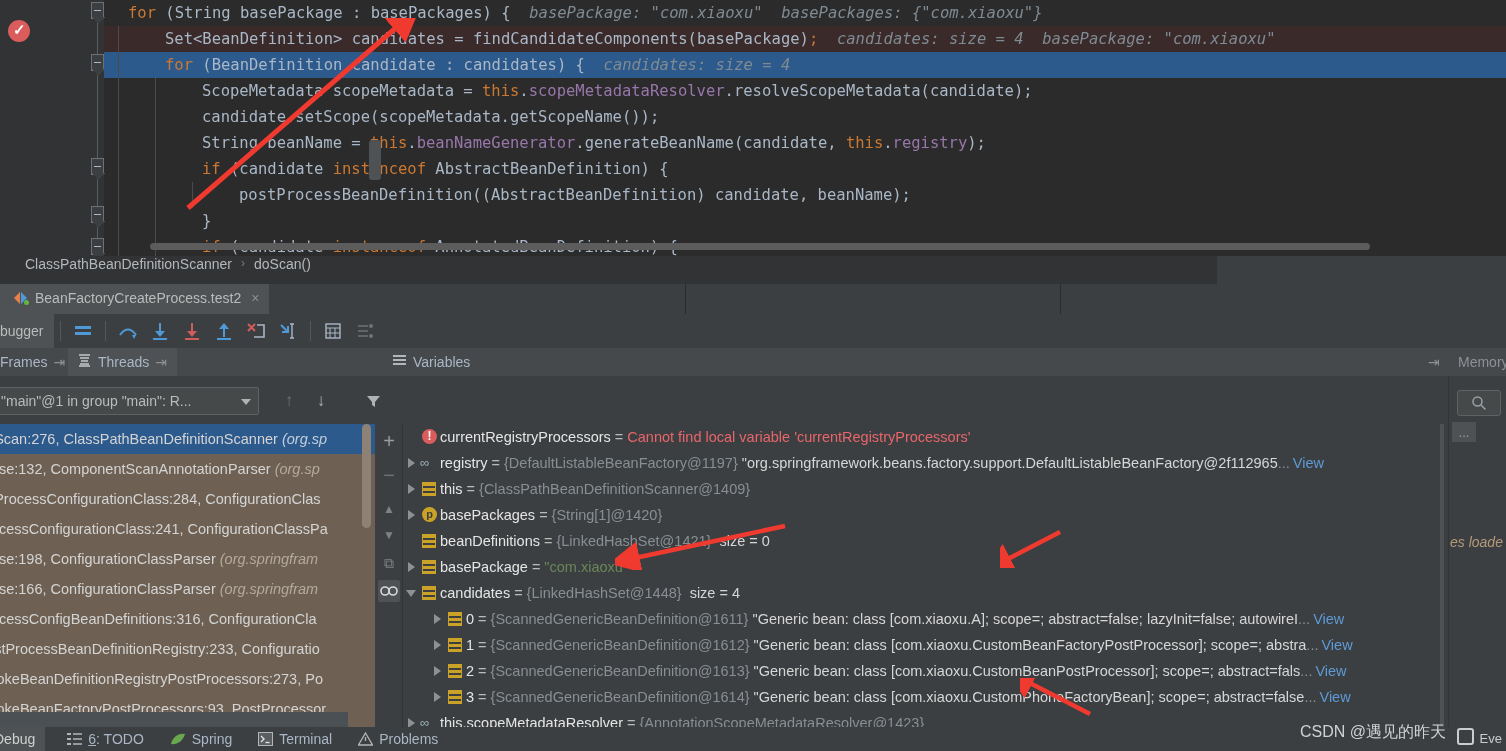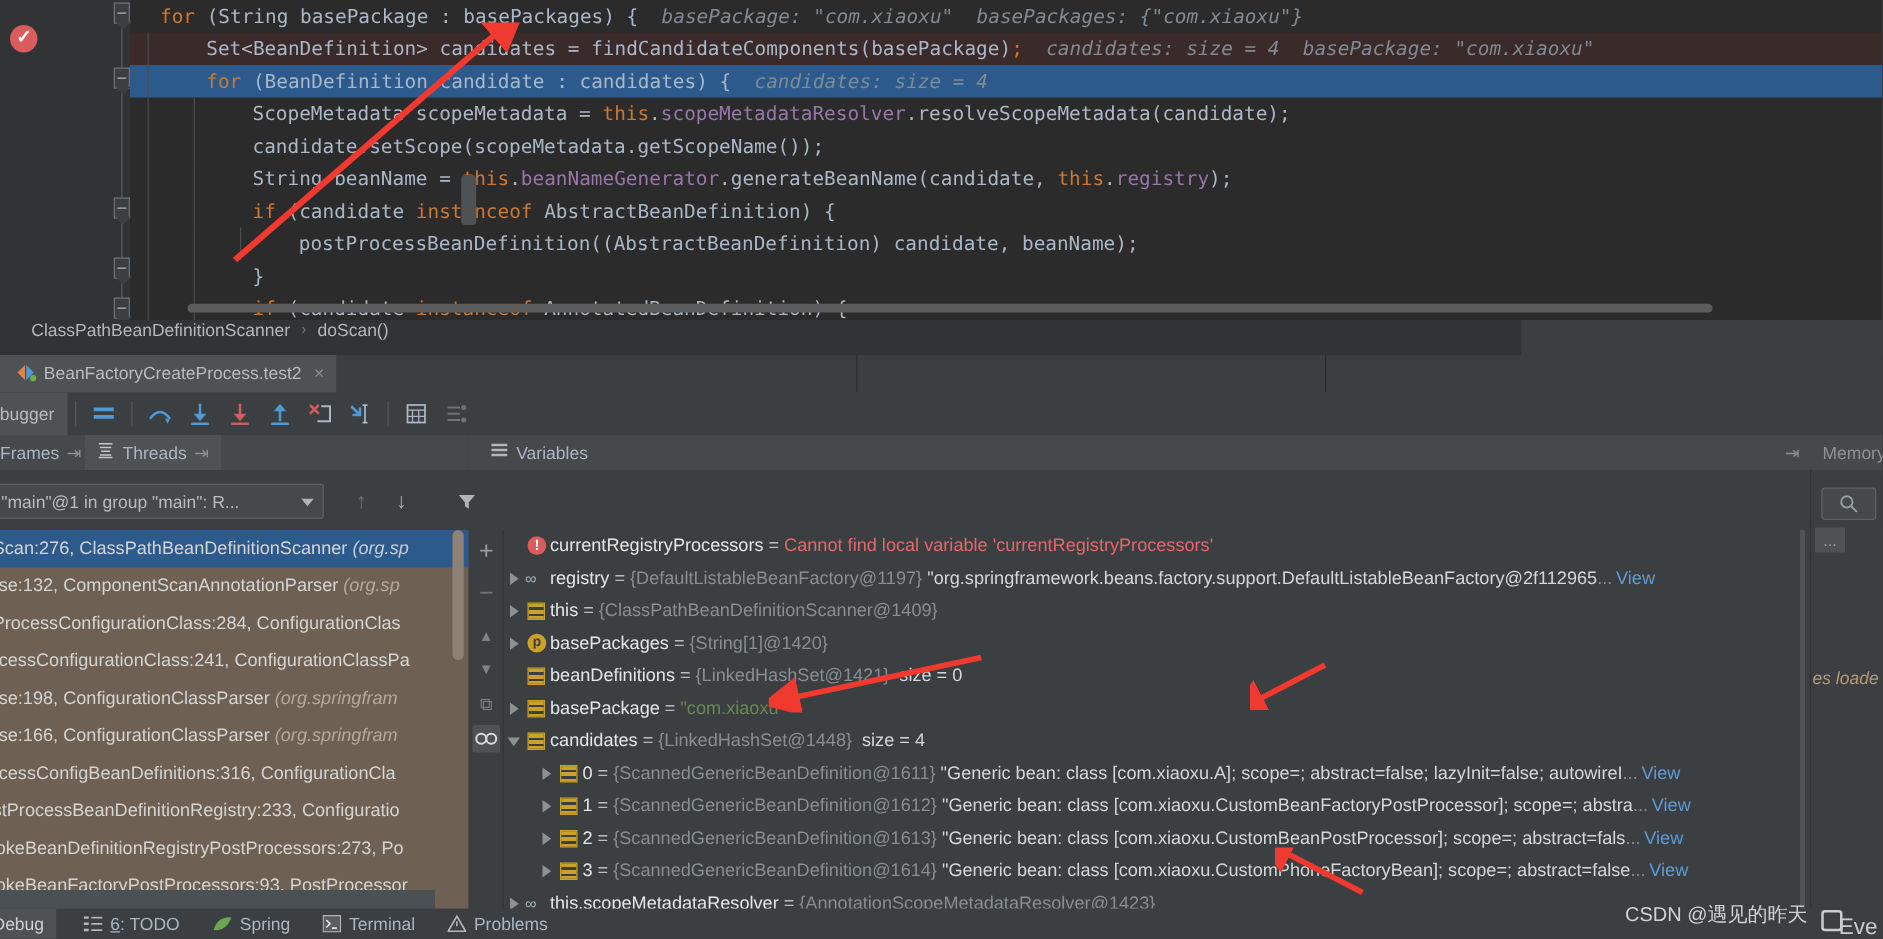--- a/index.html
+++ b/index.html
@@ -309,21 +309,21 @@
 
   
   .annot { position: absolute; pointer-events: none; }
 
   
   .watermark {
     position: absolute; right: 60px; top: 722px; font-size: 16px;
     color: #cfd2d4; white-space: nowrap;
   }
   .evelogo {
-    position: absolute; right: 4px; top: 731px; font-size: 18px; color: #c9cdd0;
+    position: absolute; right: 4px; top: 731px; font-size: 13px; color: #c9cdd0;
   }
   .evesq {
     position: absolute; right: 32px; top: 728px; width: 17px; height: 17px;
     border: 2px solid #c9cdd0; border-radius: 3px;
   }
 </style>
 </head>
 <body>
 
 <div id="root">

